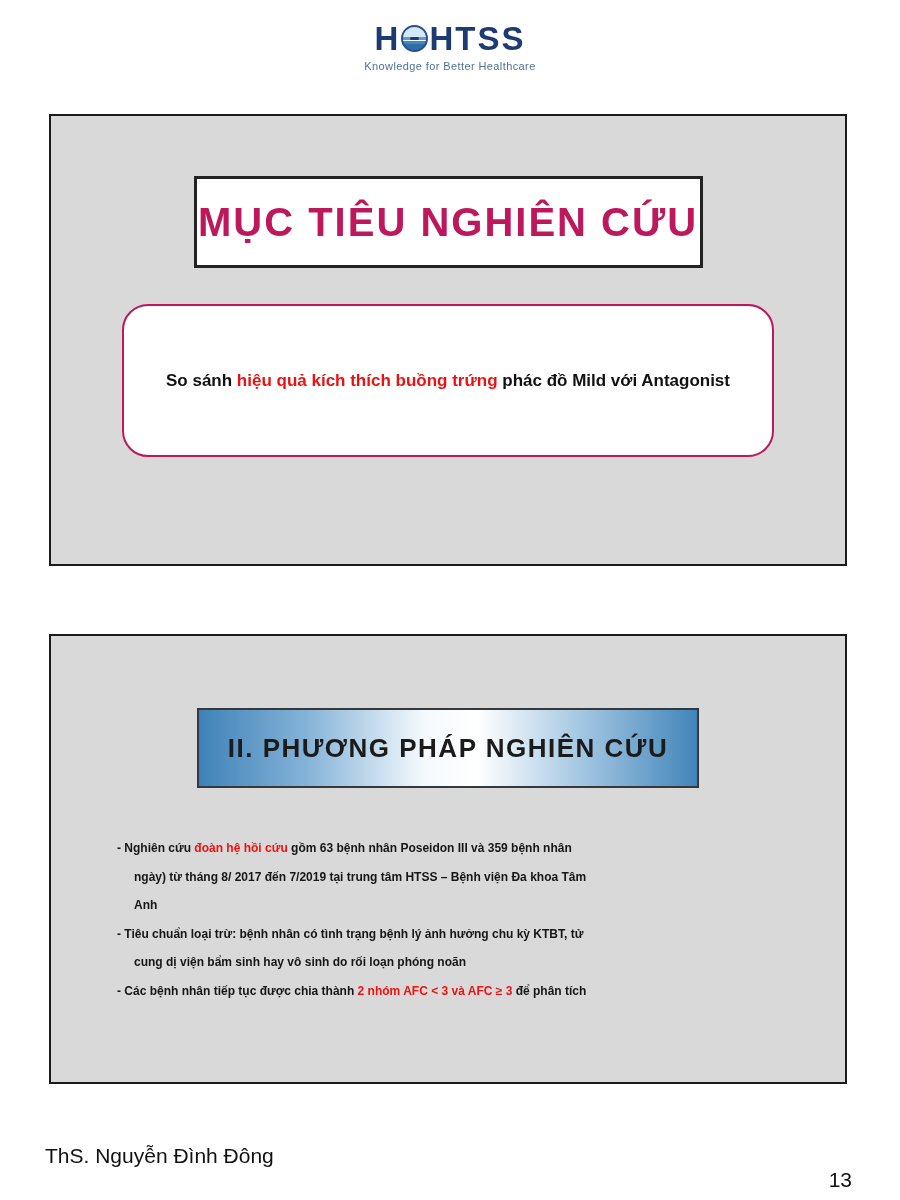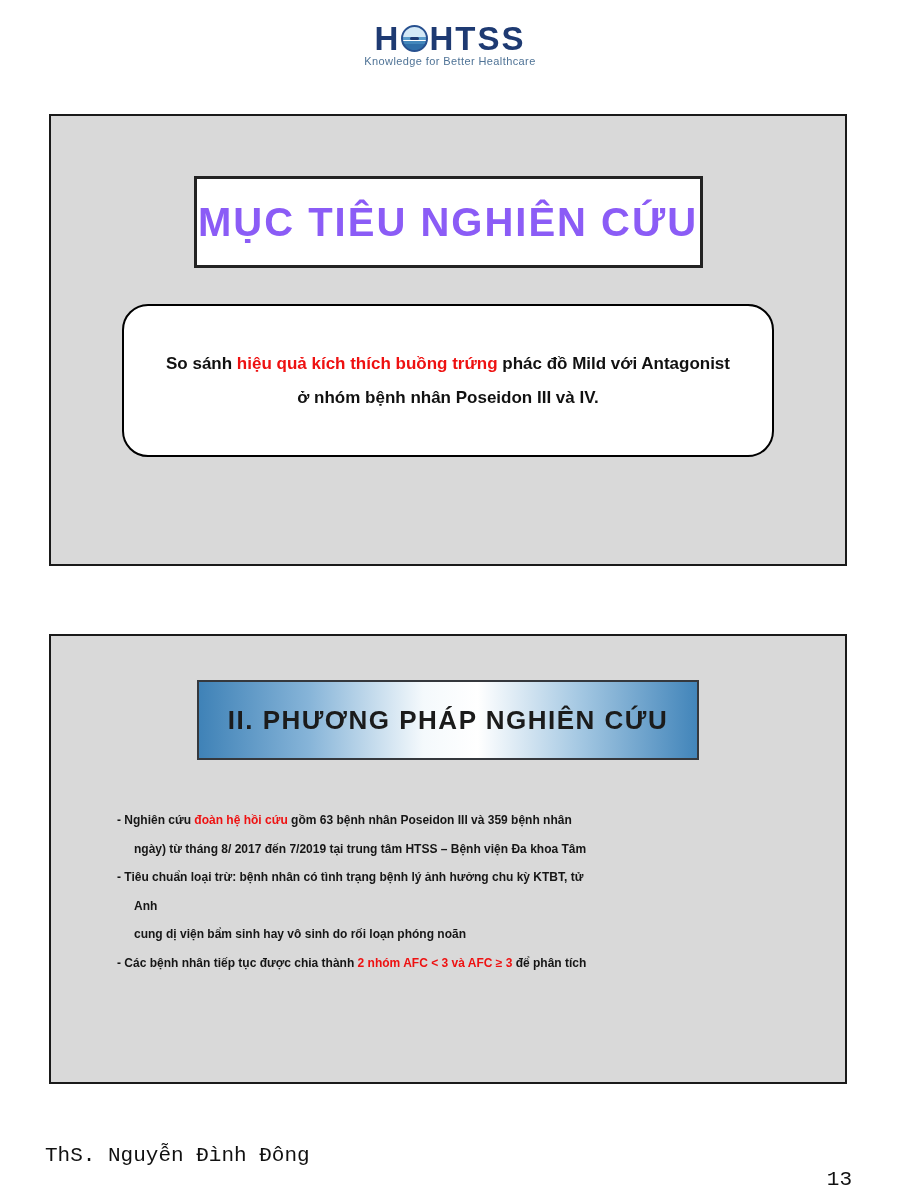--- a/index.html
+++ b/index.html
@@ -29,52 +29,52 @@
       #ffffff 56%, #ffffff 60%,
       #4387bb 60%, #4387bb 72%,
       #ffffff 72%, #ffffff 76%,
       #2f6ea8 76%, #2f6ea8 100%);
     position: relative;
   }
   .globe::after {
     content: ""; position: absolute; left: 7px; top: 10px;
     width: 9px; height: 3px; border-radius: 2px; background: #1e3a72;
   }
-  .tagline { font-size: 11px; letter-spacing: 0.4px; color: #4f7396; }
+  .tagline { margin-top: 5px; font-size: 11px; letter-spacing: 0.4px; color: #4f7396; }
 
   
   .slide {
     position: absolute; left: 49px; width: 798px; height: 452px;
     background: #d9d9d9; border: 2px solid #1a1a1a;
   }
   .slide1 { top: 114px; }
   .slide2 { top: 634px; height: 450px; }
 
   
   .title-box {
     width: 509px; height: 92px; margin: 60px auto 0;
     background: #ffffff; border: 3px solid #232323;
     display: flex; align-items: center; justify-content: center;
   }
   .title-box .txt {
-    font-weight: bold; font-size: 40px; letter-spacing: 2px; color: #8b5cf6;
+    font-weight: bold; font-size: 40px; letter-spacing: 2px; color: #be185d;
     white-space: nowrap;
   }
   .objective-box {
     width: 652px; height: 153px; margin: 36px auto 0;
-    background: #ffffff; border: 2px solid #000000; border-radius: 26px;
+    background: #ffffff; border: 2px solid #be185d; border-radius: 26px;
     display: flex; flex-direction: column; align-items: center; justify-content: center;
     font-weight: bold; font-size: 17px; line-height: 34px;
     text-align: center; color: #111111;
   }
   .objective-box .obj-line { white-space: nowrap; }
 
   
   .banner {
-    width: 502px; height: 80px; margin: 44px auto 0;
+    width: 502px; height: 80px; margin: 72px auto 0;
     border: 2px solid #35383d;
     background: linear-gradient(to right,
       #3f82b7 0%, #86b4d8 22%, #f4f9fc 45%, #ffffff 56%,
       #a6c9e3 76%, #4285ba 100%);
     display: flex; align-items: center; justify-content: center;
   }
   .banner .txt {
     font-weight: bold; font-size: 26px; letter-spacing: 1.5px; color: #1b1b1b;
     white-space: nowrap;
   }
@@ -83,21 +83,21 @@
     font-weight: bold; font-size: 12px; line-height: 28.5px; color: #161616;
   }
   .bullets .line { white-space: nowrap; }
   .bullets .line.cont { padding-left: 17px; }
 
   .red { color: #ee1111; }
 
   
   .footer {
     position: absolute; top: 1144px; left: 0; width: 900px; height: 30px;
-    font-family: Liberation Mono, monospace; font-size: 21px; color: #111111;
+    font-family: Liberation Sans, sans-serif; font-size: 21px; color: #111111;
   }
   .footer .author { position: absolute; left: 45px; top: 0; }
   .footer .pageno { position: absolute; right: 48px; top: 0; margin-top: 24px; }
 </style>
 </head>
 <body>
 
 <div class="header">
   <div class="logo-row">
     <span>H</span>
@@ -108,37 +108,36 @@
 </div>
 
 <div class="slide slide1">
   <div class="title-box">
     <span class="txt">MỤC TIÊU NGHIÊN CỨU</span>
   </div>
   <div class="objective-box">
     <div class="obj-line">
       <span>So sánh </span><span class="red">hiệu quả kích thích buồng trứng</span><span> phác đồ Mild với Antagonist</span>
     </div>
-    <div class="obj-line">ở nhóm bệnh nhân Poseidon III và IV.</div>
   </div>
 </div>
 
 <div class="slide slide2">
   <div class="banner">
     <span class="txt">II. PHƯƠNG PHÁP NGHIÊN CỨU</span>
   </div>
   <div class="bullets">
 
     <div class="line">
       <span>- Nghiên cứu </span><span class="red">đoàn hệ hồi cứu</span><span> gồm 63 bệnh nhân Poseidon III và 359 bệnh nhân</span>
     </div>
     <div class="line cont">ngày) từ tháng 8/ 2017 đến 7/2019 tại trung tâm HTSS – Bệnh viện Đa khoa Tâm</div>
+    <div class="line cont">Anh</div>
+
     <div class="line">- Tiêu chuẩn loại trừ: bệnh nhân có tình trạng bệnh lý ảnh hưởng chu kỳ KTBT, tử</div>
-
-    <div class="line cont">Anh</div>
     <div class="line cont">cung dị viện bẩm sinh hay vô sinh do rối loạn phóng noãn</div>
 
     <div class="line">
       <span>- Các bệnh nhân tiếp tục được chia thành </span><span class="red">2 nhóm AFC &lt; 3 và AFC ≥ 3</span><span> để phân tích</span>
     </div>
   </div>
 </div>
 
 <div class="footer">
   <span class="author">ThS. Nguyễn Đình Đông</span>

